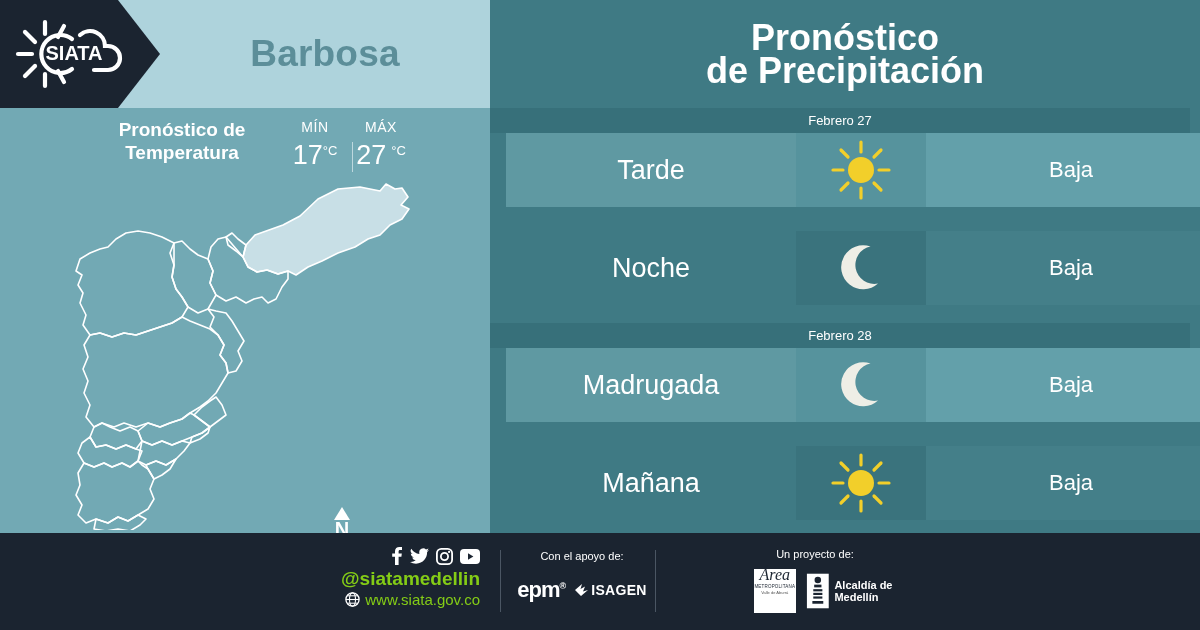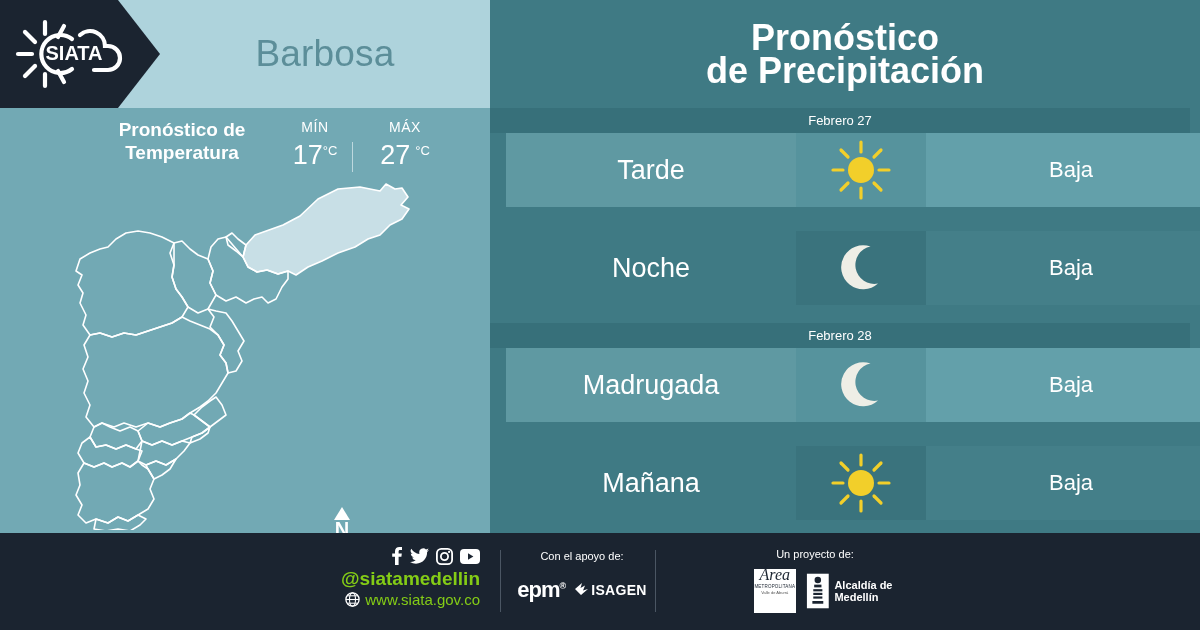--- a/index.html
+++ b/index.html
@@ -28,37 +28,37 @@
     background: #1b2430;
     clip-path: polygon(0 0, 118px 0, 160px 54px, 118px 108px, 0 108px);
     z-index: 3;
   }
   .logo-mark { position: absolute; left: 14px; top: 18px; }
   .city-title {
     position: absolute; left: 160px; top: 0;
     width: 330px; height: 108px;
     display: flex; align-items: center; justify-content: center;
     color: #5c8e99;
-    font-size: 37px; font-weight: normal;
+    font-size: 37px; font-weight: bold;
     letter-spacing: .2px;
   }
 
   .temp-block {
     position: absolute; left: 0; top: 112px;
     width: 490px; height: 70px;
   }
   .temp-title {
     position: absolute; left: 96px; top: 6px;
     width: 172px;
     color: #ffffff; font-size: 19px; font-weight: bold;
     line-height: 23px; text-align: center;
   }
   .temp-col { position: absolute; top: 6px; text-align: center; color: #ffffff; }
   .temp-col.min { left: 278px; width: 74px; }
-  .temp-col.max { left: 368px; width: 74px; }
+  .temp-col.max { left: 344px; width: 74px; }
   .temp-label { font-size: 14px; letter-spacing: .6px; line-height: 18px; }
   .temp-value { font-size: 27px; line-height: 30px; }
   .temp-value .deg { font-size: 13px; vertical-align: 9px; }
   .temp-value .deg.spaced { margin-left: 5px; }
   .temp-divider {
     position: absolute; left: 352px; top: 30px;
     width: 1px; height: 30px; background: #cfe4e9; opacity: .8;
   }
 
   .map-wrap { position: absolute; left: 50px; top: 175px; width: 400px; height: 355px; }
@@ -136,21 +136,21 @@
   .handle { font-size: 19px; font-weight: bold; line-height: 23px; margin-top: 1px; }
   .site-line { display: flex; justify-content: flex-end; align-items: center; gap: 5px; font-size: 15px; line-height: 19px; }
   .vdiv { position: absolute; top: 17px; width: 1px; height: 62px; background: #4b5663; }
   #vdiv-1 { left: 500px; }
   #vdiv-2 { left: 655px; }
   .support-block { position: absolute; left: 512px; top: 16px; width: 140px; text-align: center; color: #fff; }
   .support-block .cap { font-size: 11px; line-height: 14px; }
   .logos-row { display: flex; align-items: center; justify-content: center; gap: 10px; margin-top: 14px; }
   .epm-text { font-size: 22px; font-weight: bold; letter-spacing: -1px; color: #fff; }
   .epm-text sup { font-size: 9px; vertical-align: super; }
-  .isagen-wrap { display: flex; gap: 0; }
+  .isagen-wrap { display: flex; align-items: center; gap: 0; }
   .isagen-text { font-size: 14px; font-weight: bold; letter-spacing: .3px; color: #fff; }
   .project-block { position: absolute; left: 700px; top: 14px; width: 230px; color: #fff; }
   .project-block .cap { font-size: 11px; line-height: 14px; text-align: center; }
   .project-logos { display: flex; align-items: center; gap: 10px; margin-top: 8px; }
   .area-box {
     width: 46px; height: 44px; background: #ffffff;
     display: flex; flex-direction: column; align-items: center; justify-content: flex-end;
     padding-bottom: 18px;
   }
   .area-box .script { font-family: "Liberation Serif", serif; font-style: italic; font-size: 16px; color: #1b2430; line-height: 16px; margin-bottom: 1px; }

